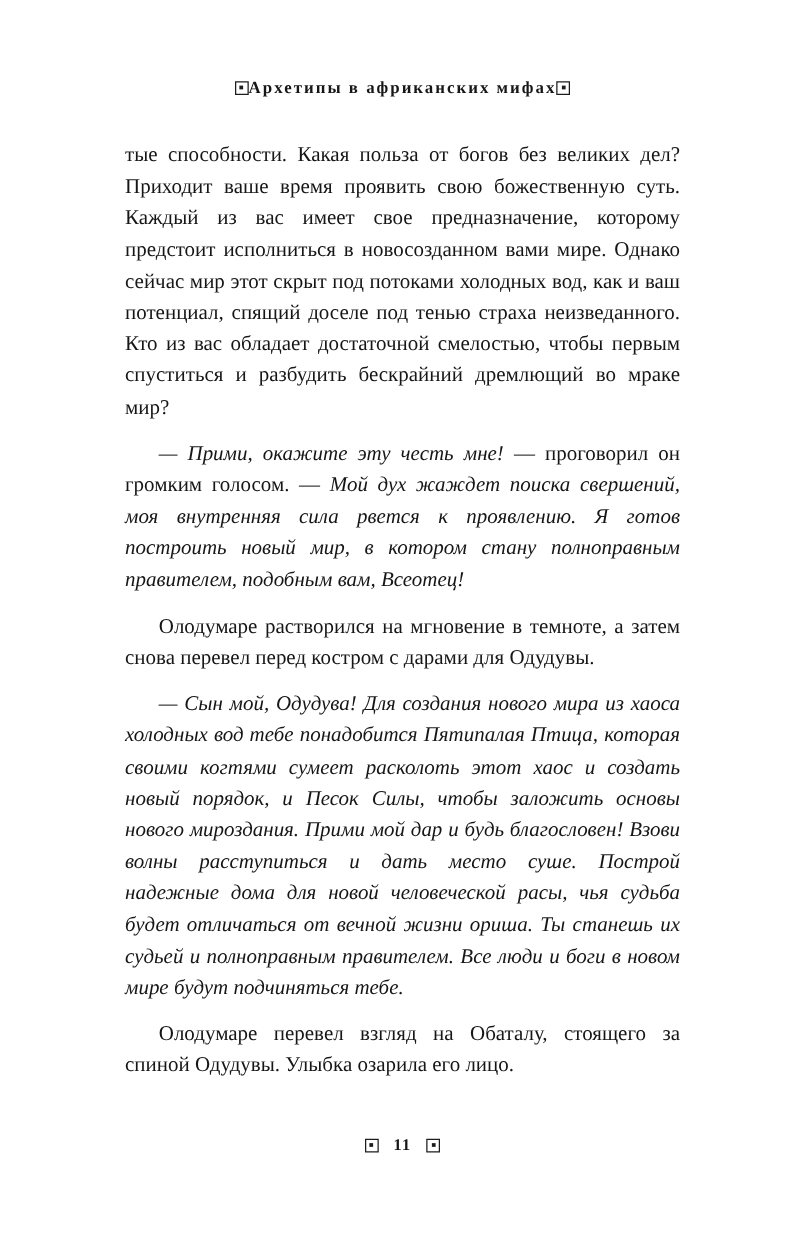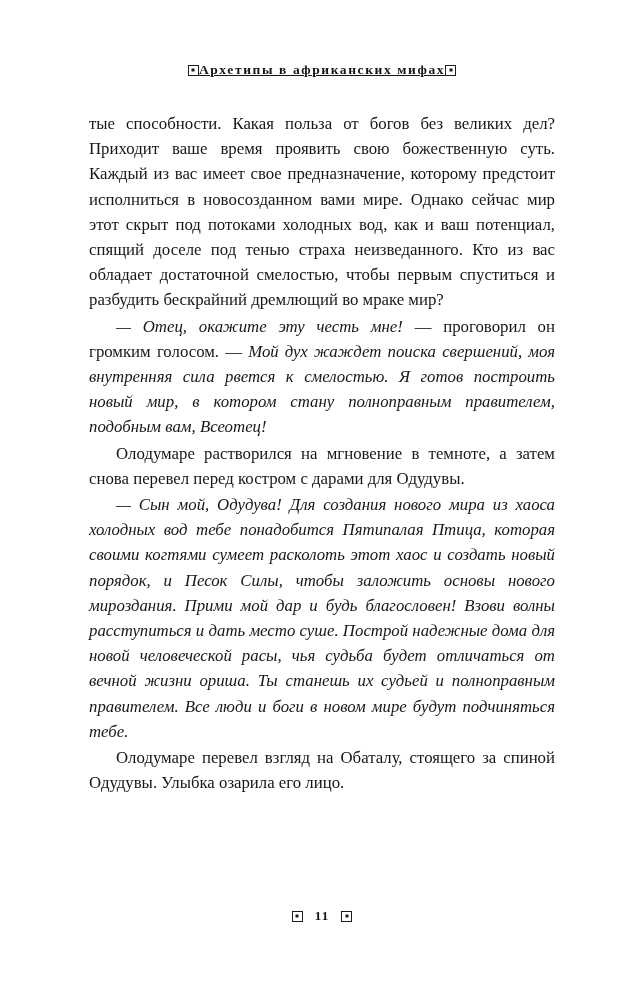--- a/index.html
+++ b/index.html
@@ -16,21 +16,20 @@
     color: #161616;
     font-family: "Liberation Serif", serif;
     padding: 62px 88px 0 88px;
     overflow: hidden;
   }
   .page-header {
     display: flex;
     align-items: center;
     justify-content: center;
     margin-bottom: 33px;
-    text-decoration: underline;
   }
   .running-title {
     margin: 0;
     font-size: 13.5px;
     font-weight: bold;
     letter-spacing: 1.6px;
     white-space: nowrap;
   }
   .ornament {
     display: inline-block;
@@ -49,21 +48,21 @@
     height: 3px;
     background: #1d1d1d;
     transform: translate(-50%, -50%);
   }
   .page-body {
     font-size: 16.8px;
     line-height: 25.2px;
     text-align: justify;
   }
   .para {
-    margin: 1px;
+    margin: 12px;
     text-indent: 27px;
   }
   .para.no-indent {
     text-indent: 0;
   }
   .italic {
     font-style: italic;
   }
   .page-footer {
     position: absolute;
@@ -90,21 +89,21 @@
     <span class="ornament"></span>
     <h1 class="running-title">Архетипы в африканских мифах</h1>
     <span class="ornament"></span>
   </header>
 
   <main class="page-body">
 
     <p class="para no-indent">тые способности. Какая польза от богов без великих дел? Приходит ваше время проявить свою божественную суть. Каждый из вас имеет свое предназначение, которому предстоит исполниться в новосозданном вами мире. Однако сейчас мир этот скрыт под потоками холодных вод, как и ваш потенциал, спящий доселе под тенью страха неизведанного. Кто из вас обладает достаточной смелостью, чтобы первым спуститься и разбудить бескрайний дремлющий во мраке мир?</p>
 
 
-    <p class="para"><span class="italic">— Отец, окажите эту честь мне!</span><span> — проговорил он громким голосом. — </span><span class="italic">Мой дух жаждет поиска свершений, моя внутренняя сила рвется к смелостью. Я готов построить новый мир, в котором стану полноправным правителем, подобным вам, Всеотец!</span></p>
+    <p class="para"><span class="italic">— Прими, окажите эту честь мне!</span><span> — проговорил он громким голосом. — </span><span class="italic">Мой дух жаждет поиска свершений, моя внутренняя сила рвется к проявлению. Я готов построить новый мир, в котором стану полноправным правителем, подобным вам, Всеотец!</span></p>
 
     <p class="para">Олодумаре растворился на мгновение в темноте, а затем снова перевел перед костром с дарами для Одудувы.</p>
 
     <p class="para italic">— Сын мой, Одудува! Для создания нового мира из хаоса холодных вод тебе понадобится Пятипалая Птица, которая своими когтями сумеет расколоть этот хаос и создать новый порядок, и Песок Силы, чтобы заложить основы нового мироздания. Прими мой дар и будь благословен! Взови волны расступиться и дать место суше. Построй надежные дома для новой человеческой расы, чья судьба будет отличаться от вечной жизни ориша. Ты станешь их судьей и полноправным правителем. Все люди и боги в новом мире будут подчиняться тебе.</p>
 
     <p class="para">Олодумаре перевел взгляд на Обаталу, стоящего за спиной Одудувы. Улыбка озарила его лицо.</p>
 
   </main>
 
   <footer class="page-footer">

